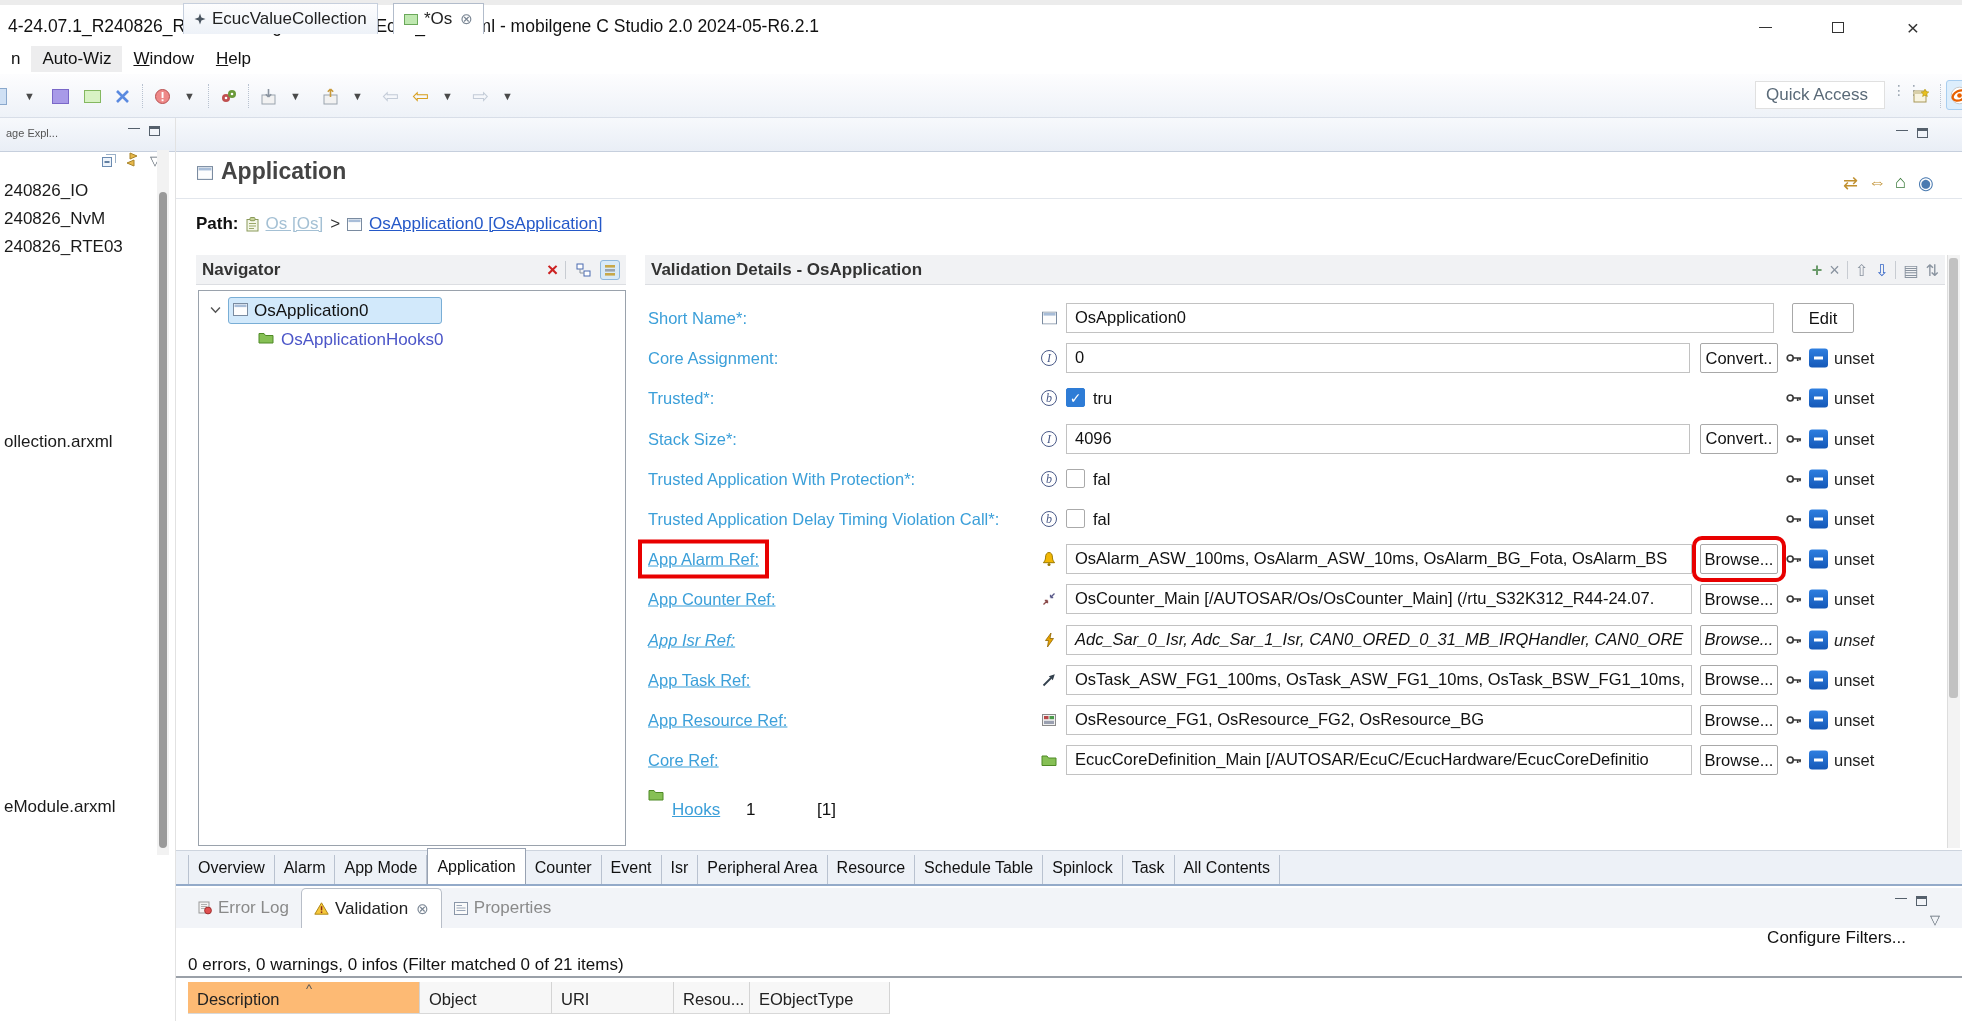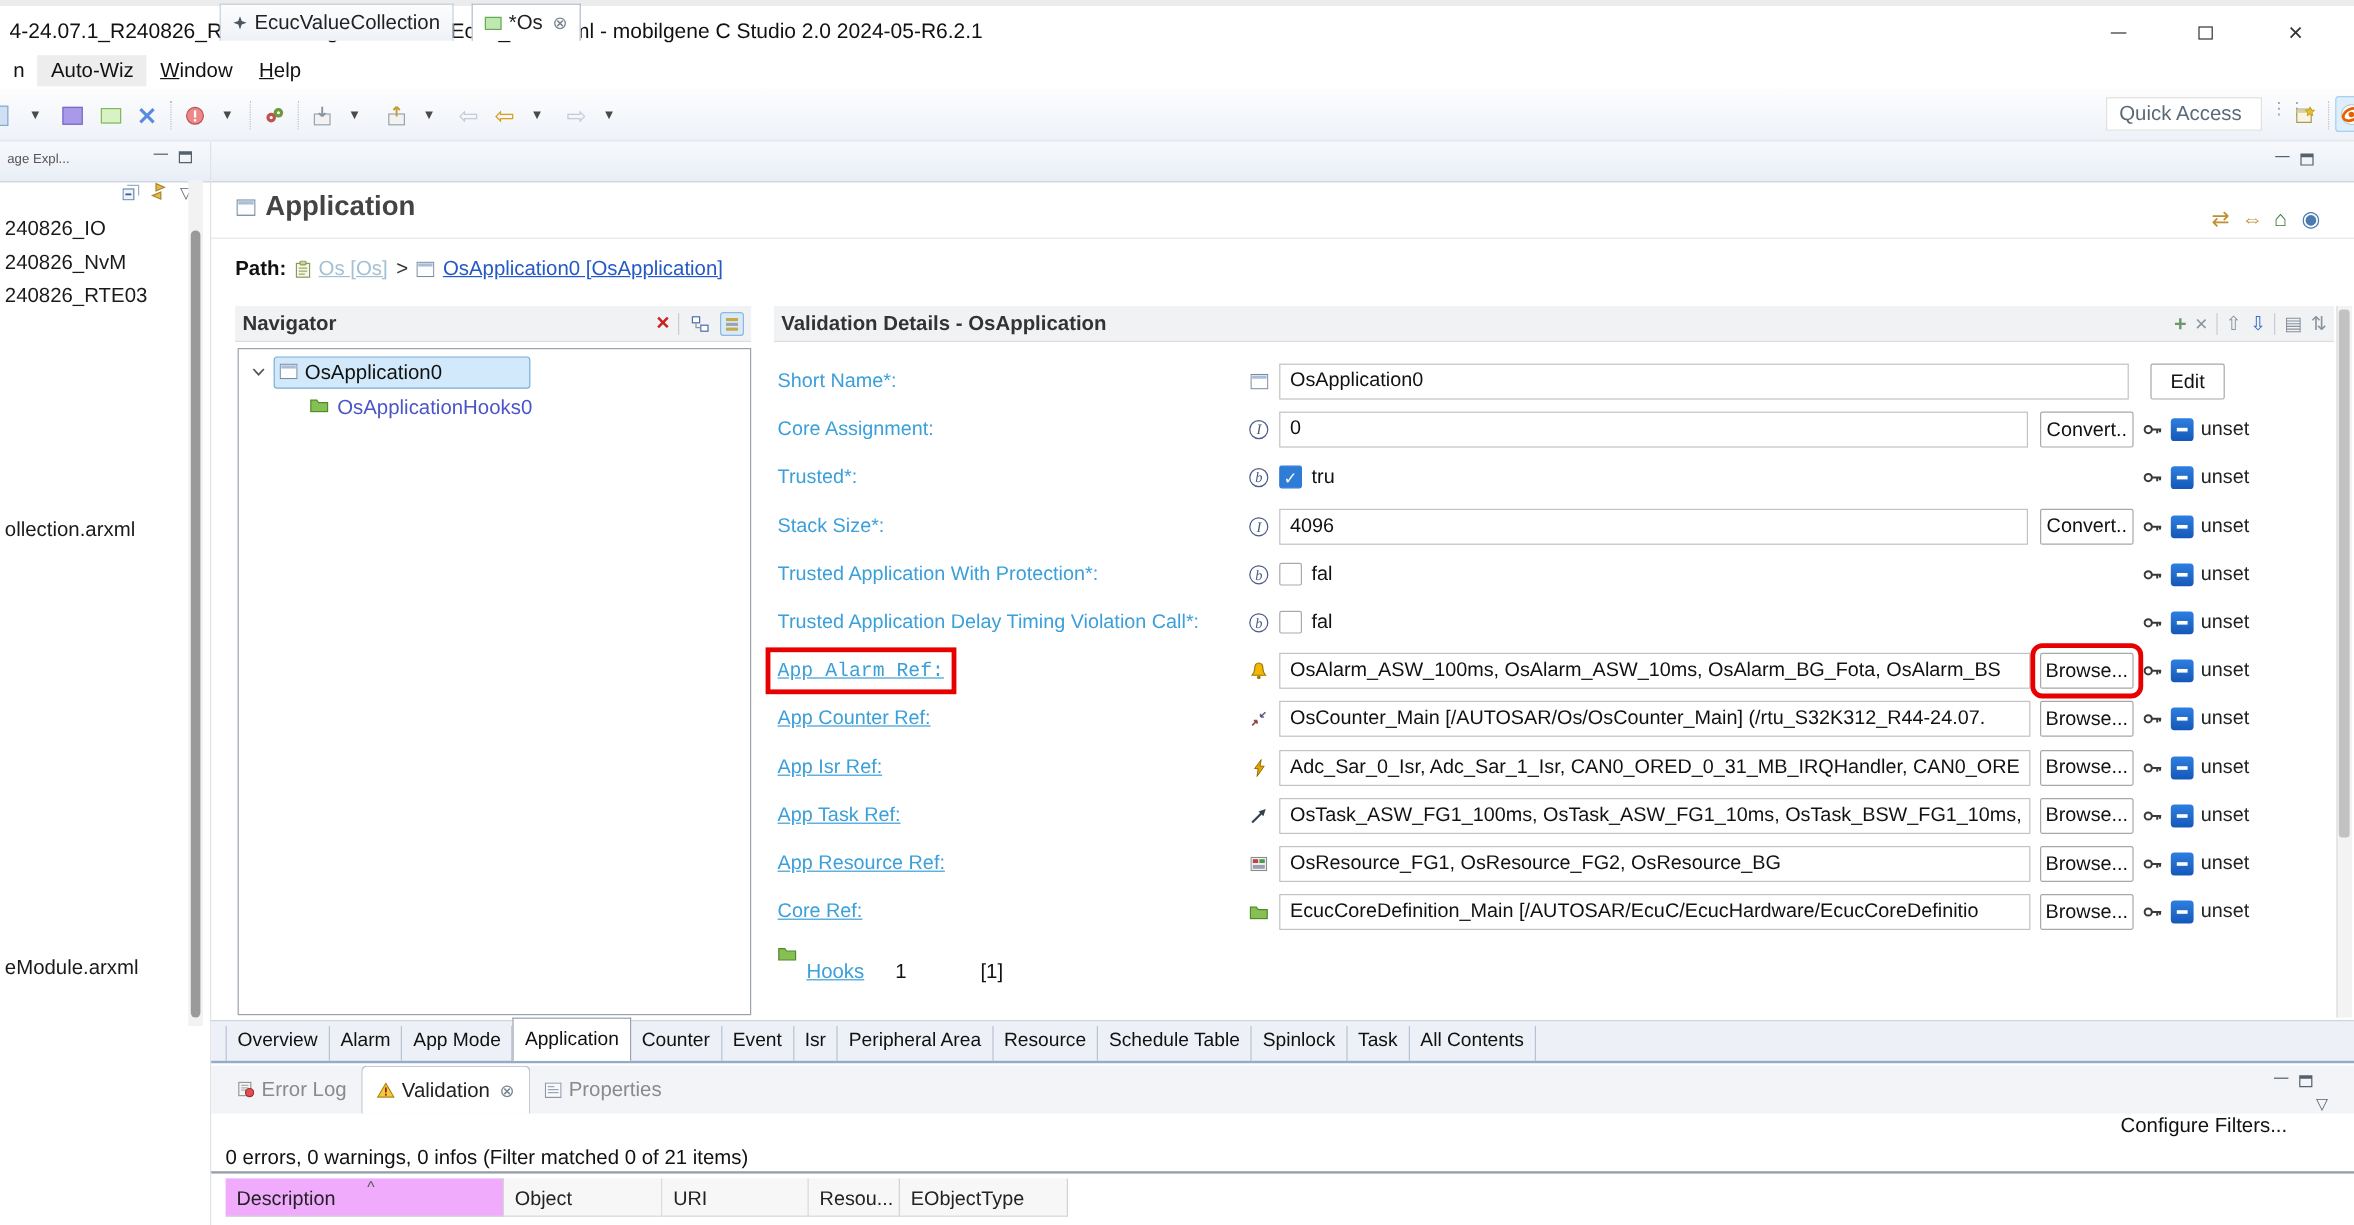--- a/index.html
+++ b/index.html
@@ -83,21 +83,21 @@
   #nav-box { position:absolute; left:198px; top:290px; width:428px; height:556px; background:#fff; border:1px solid #9aa2ac; }
   #nav-root-sel { position:absolute; left:228px; top:297px; width:214px; height:27px; background:#d2e9fb;
     border:1px solid #79aed6; border-radius:3px; }
   #nav-root-label { position:absolute; left:254px; top:301px; font-size:17px; color:#111; }
   #nav-child-label { position:absolute; left:281px; top:330px; font-size:17px; color:#4b55c8; }
 
   
   .detail-row { position:absolute; left:648px; width:1300px; height:40px; }
   .field-label { position:absolute; left:0; top:50%; transform:translateY(-50%); color:#3b9fd9; font-size:16.5px; white-space:nowrap; }
   .field-label.ref { text-decoration:underline; }
-  .field-label.red-outline { outline:4px solid #e80000; outline-offset:6px;font-family:Liberation Mono, monospace; }
+  .field-label.red-outline { outline:4px solid #e80000; outline-offset:6px; }
   .f-icon { position:absolute; left:392px; top:50%; transform:translateY(-50%); width:18px; display:flex; justify-content:center; }
   .tfield { position:absolute; left:418px; top:5px; height:30px; background:#fff; border:1px solid #c2c2c2;
     padding:4px 0 0 8px; font-size:16.5px; color:#111; white-space:nowrap; overflow:hidden; }
   .btn { position:absolute; top:5px; height:30px; background:#fff; border:1px solid #a8a8a8; border-radius:2px;
     font-size:16.5px; color:#111; display:flex; align-items:center; justify-content:center; white-space:nowrap; }
   .btn.red-outline { outline:4px solid #e80000; outline-offset:4px; }
   .cb { position:absolute; left:418px; top:10px; width:19px; height:19px; border-radius:2px; }
   .cb.checked { background:#2e7cd6; border:1px solid #2e7cd6; color:#fff; font-size:14px; text-align:center; line-height:18px; }
   .cb.unchecked { background:#fff; border:1px solid #aaa; }
   .cb-text { position:absolute; left:445px; top:50%; transform:translateY(-50%); color:#111; }
@@ -130,21 +130,21 @@
   #console-tabs { position:absolute; left:186px; top:888px; height:40px; display:flex; align-items:stretch; }
   .ctab { display:flex; align-items:center; gap:6px; padding:0 12px; font-size:17px; color:#8a8a8a; white-space:nowrap; }
   .ctab.active { background:#fff; border:1px solid #b8bec8; border-bottom:none; border-radius:5px 5px 0 0; color:#222; }
   #configure-filters { position:absolute; right:56px; top:928px; font-size:17px; color:#111; }
   #view-menu-caret { position:absolute; right:22px; top:912px; font-size:13px; color:#5a6570; }
   #console-status { position:absolute; left:188px; top:955px; font-size:17px; color:#111; white-space:nowrap; }
   #console-divider { position:absolute; left:176px; top:976px; width:1786px; height:2px; background:#9aa0a8; }
   #table-header { position:absolute; left:188px; top:982px; display:flex; height:32px; }
   .th { position:relative; border-right:1px solid #d4d4d4; border-bottom:1px solid #d8d8d8; background:#f7f7f7;
     font-size:16.5px; color:#222; padding:8px 0 0 9px; white-space:nowrap; overflow:hidden; }
-  .th.sorted { background:#f0abfc; }
+  .th.sorted { background:#fdba74; }
   .sort-caret { position:absolute; top:-1px; left:118px; font-size:13px; color:#555; }
 
   .ic { display:inline-flex; align-items:center; justify-content:center; }
   svg { display:block; }
 </style>
 </head>
 <body>
 
 <div id="root">
 
@@ -526,21 +526,21 @@
             <svg width="16" height="11" viewBox="0 0 16 11">
               <circle cx="4.2" cy="5.5" r="3" fill="none" stroke="#3a3a3a" stroke-width="1.7"></circle>
               <path d="M7.2 5.5 L15 5.5 M11.7 5.5 L11.7 8.6 M14 5.5 L14 7.8" stroke="#3a3a3a" stroke-width="1.7" fill="none"></path>
             </svg>
           </span>
           <span class="toggle">
             <span class="minus"></span>
           </span>
           <span class="unset-lab">unset</span>
         </div>
-        <div class="detail-row" style="top: 619.6px;">
+        <div class="detail-row" style="top: 619.6px; font-style: italic;">
           <span class="field-label ref">App Isr Ref:</span>
           <span class="f-icon">
             <svg width="11" height="15" viewBox="0 0 11 15">
               <path d="M7 0.5 L1.5 8 L4.5 8 L3.5 14.5 L9.5 6 L6 6 Z" fill="#e8a400" stroke="#8f6500" stroke-width="0.8"></path>
             </svg>
           </span>
           <div class="tfield" style="width: 626px;">Adc_Sar_0_Isr, Adc_Sar_1_Isr, CAN0_ORED_0_31_MB_IRQHandler, CAN0_ORE</div>
           <span class="btn" style="left: 1052px; width: 78px;">Browse...</span>
           <span class="key-w">
             <svg width="16" height="11" viewBox="0 0 16 11">

